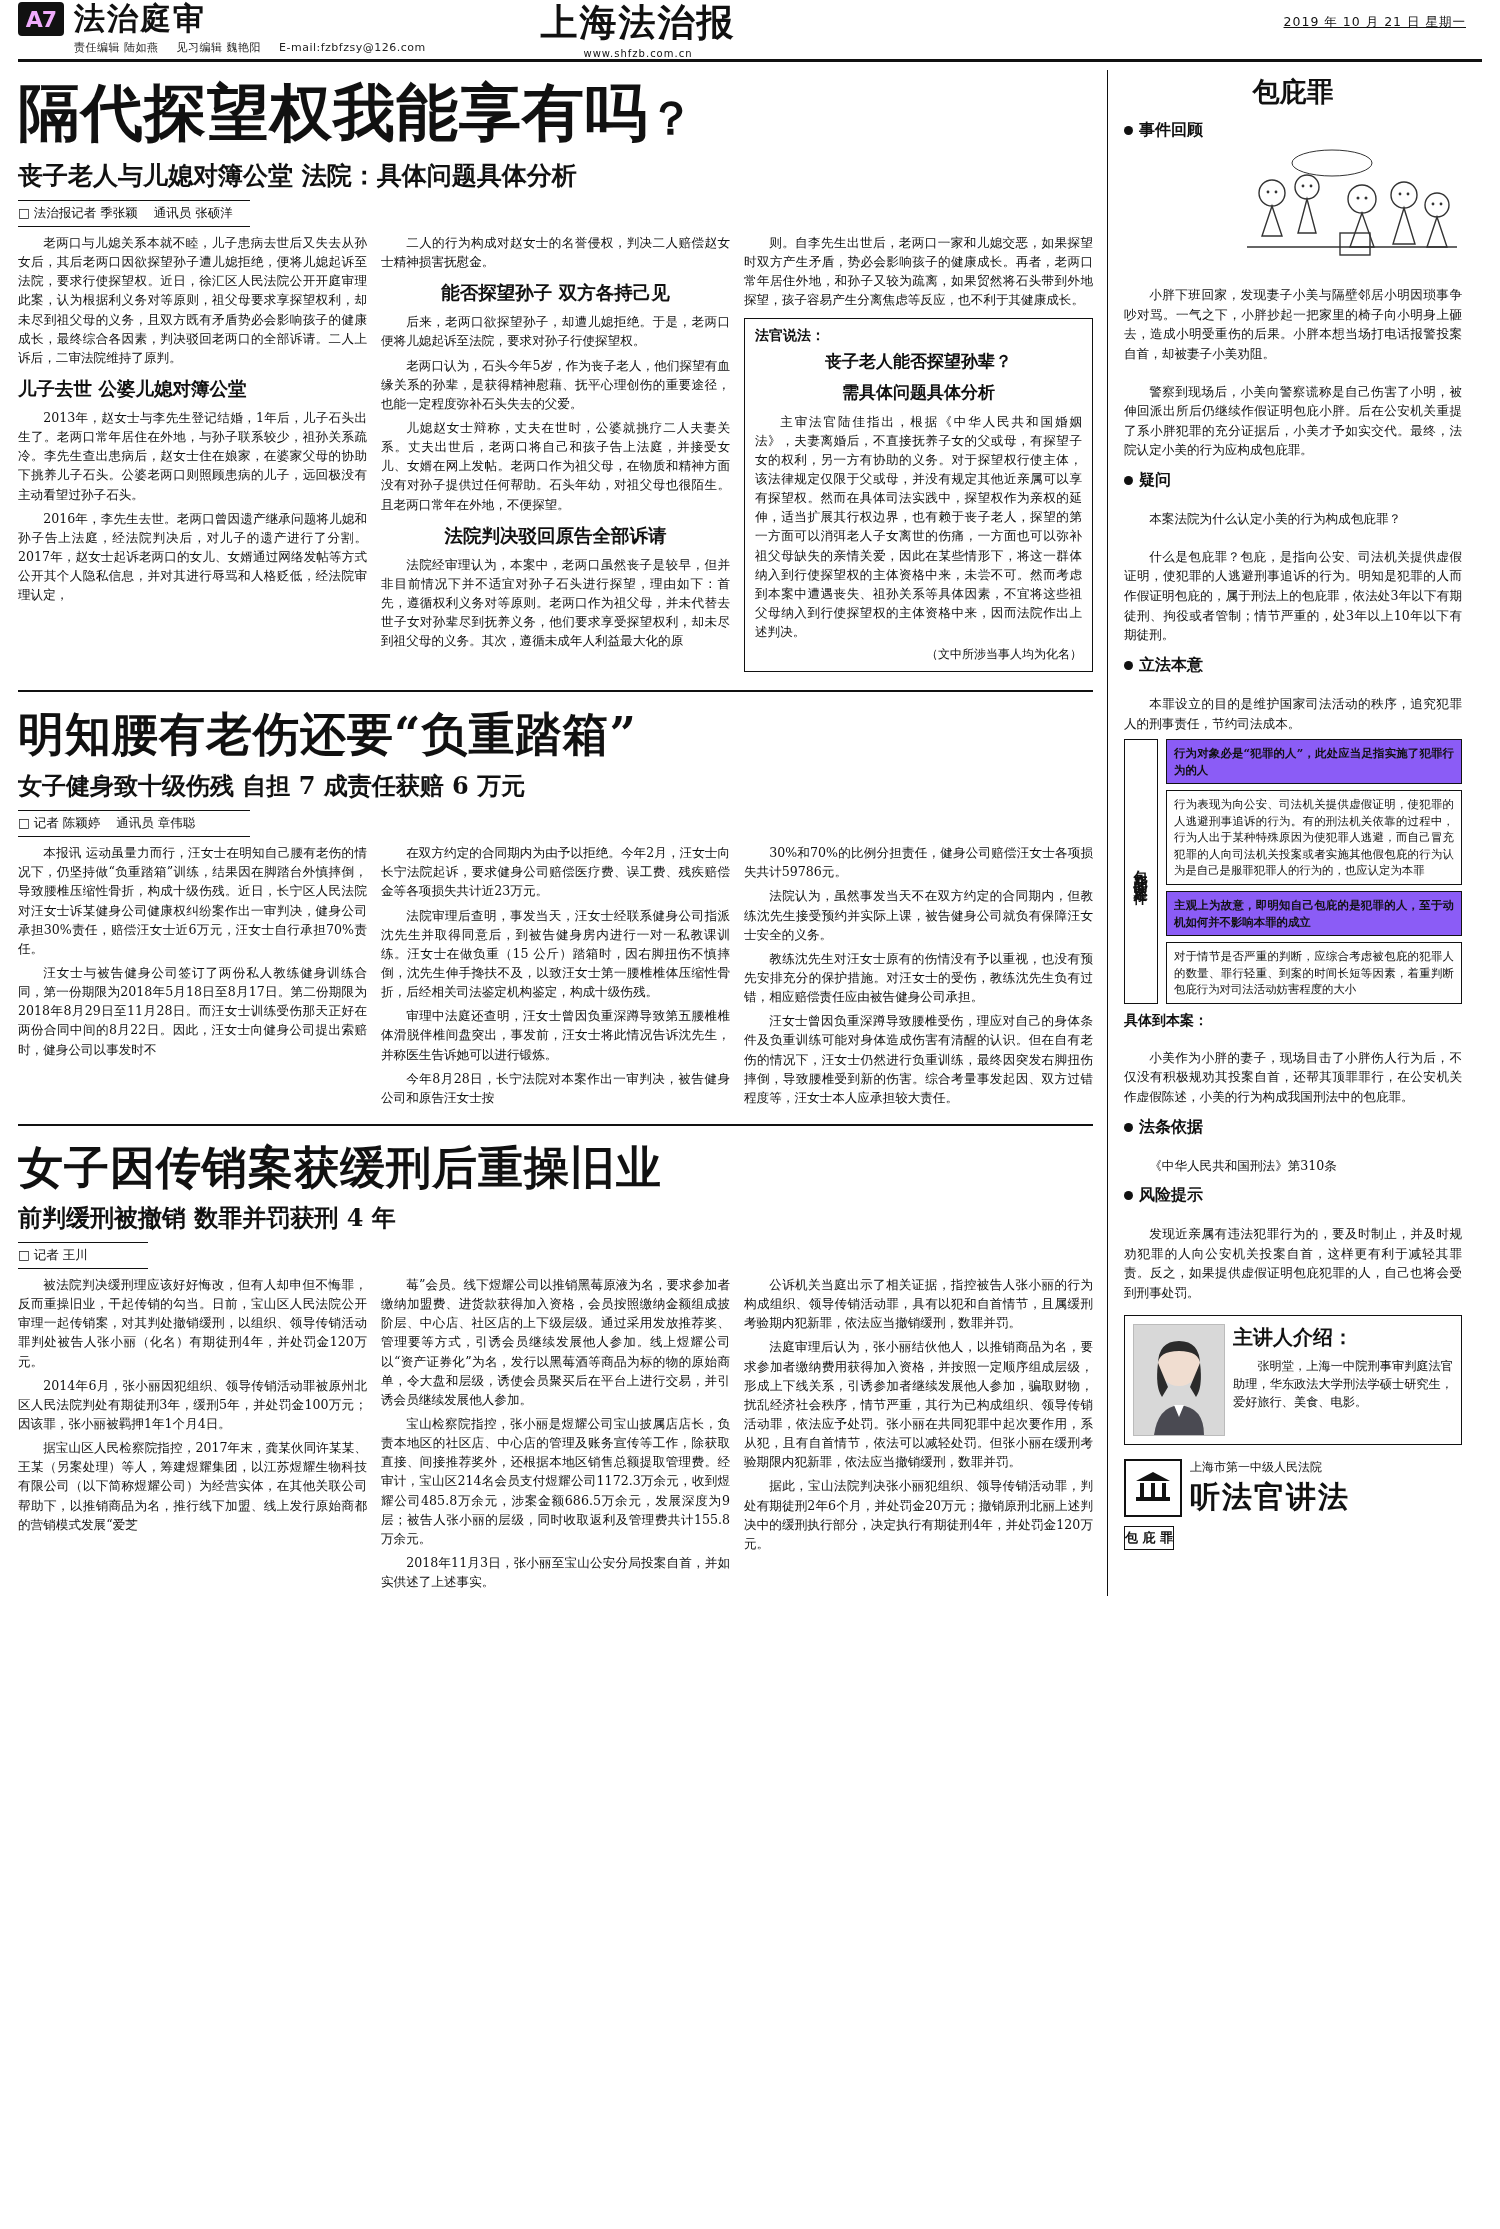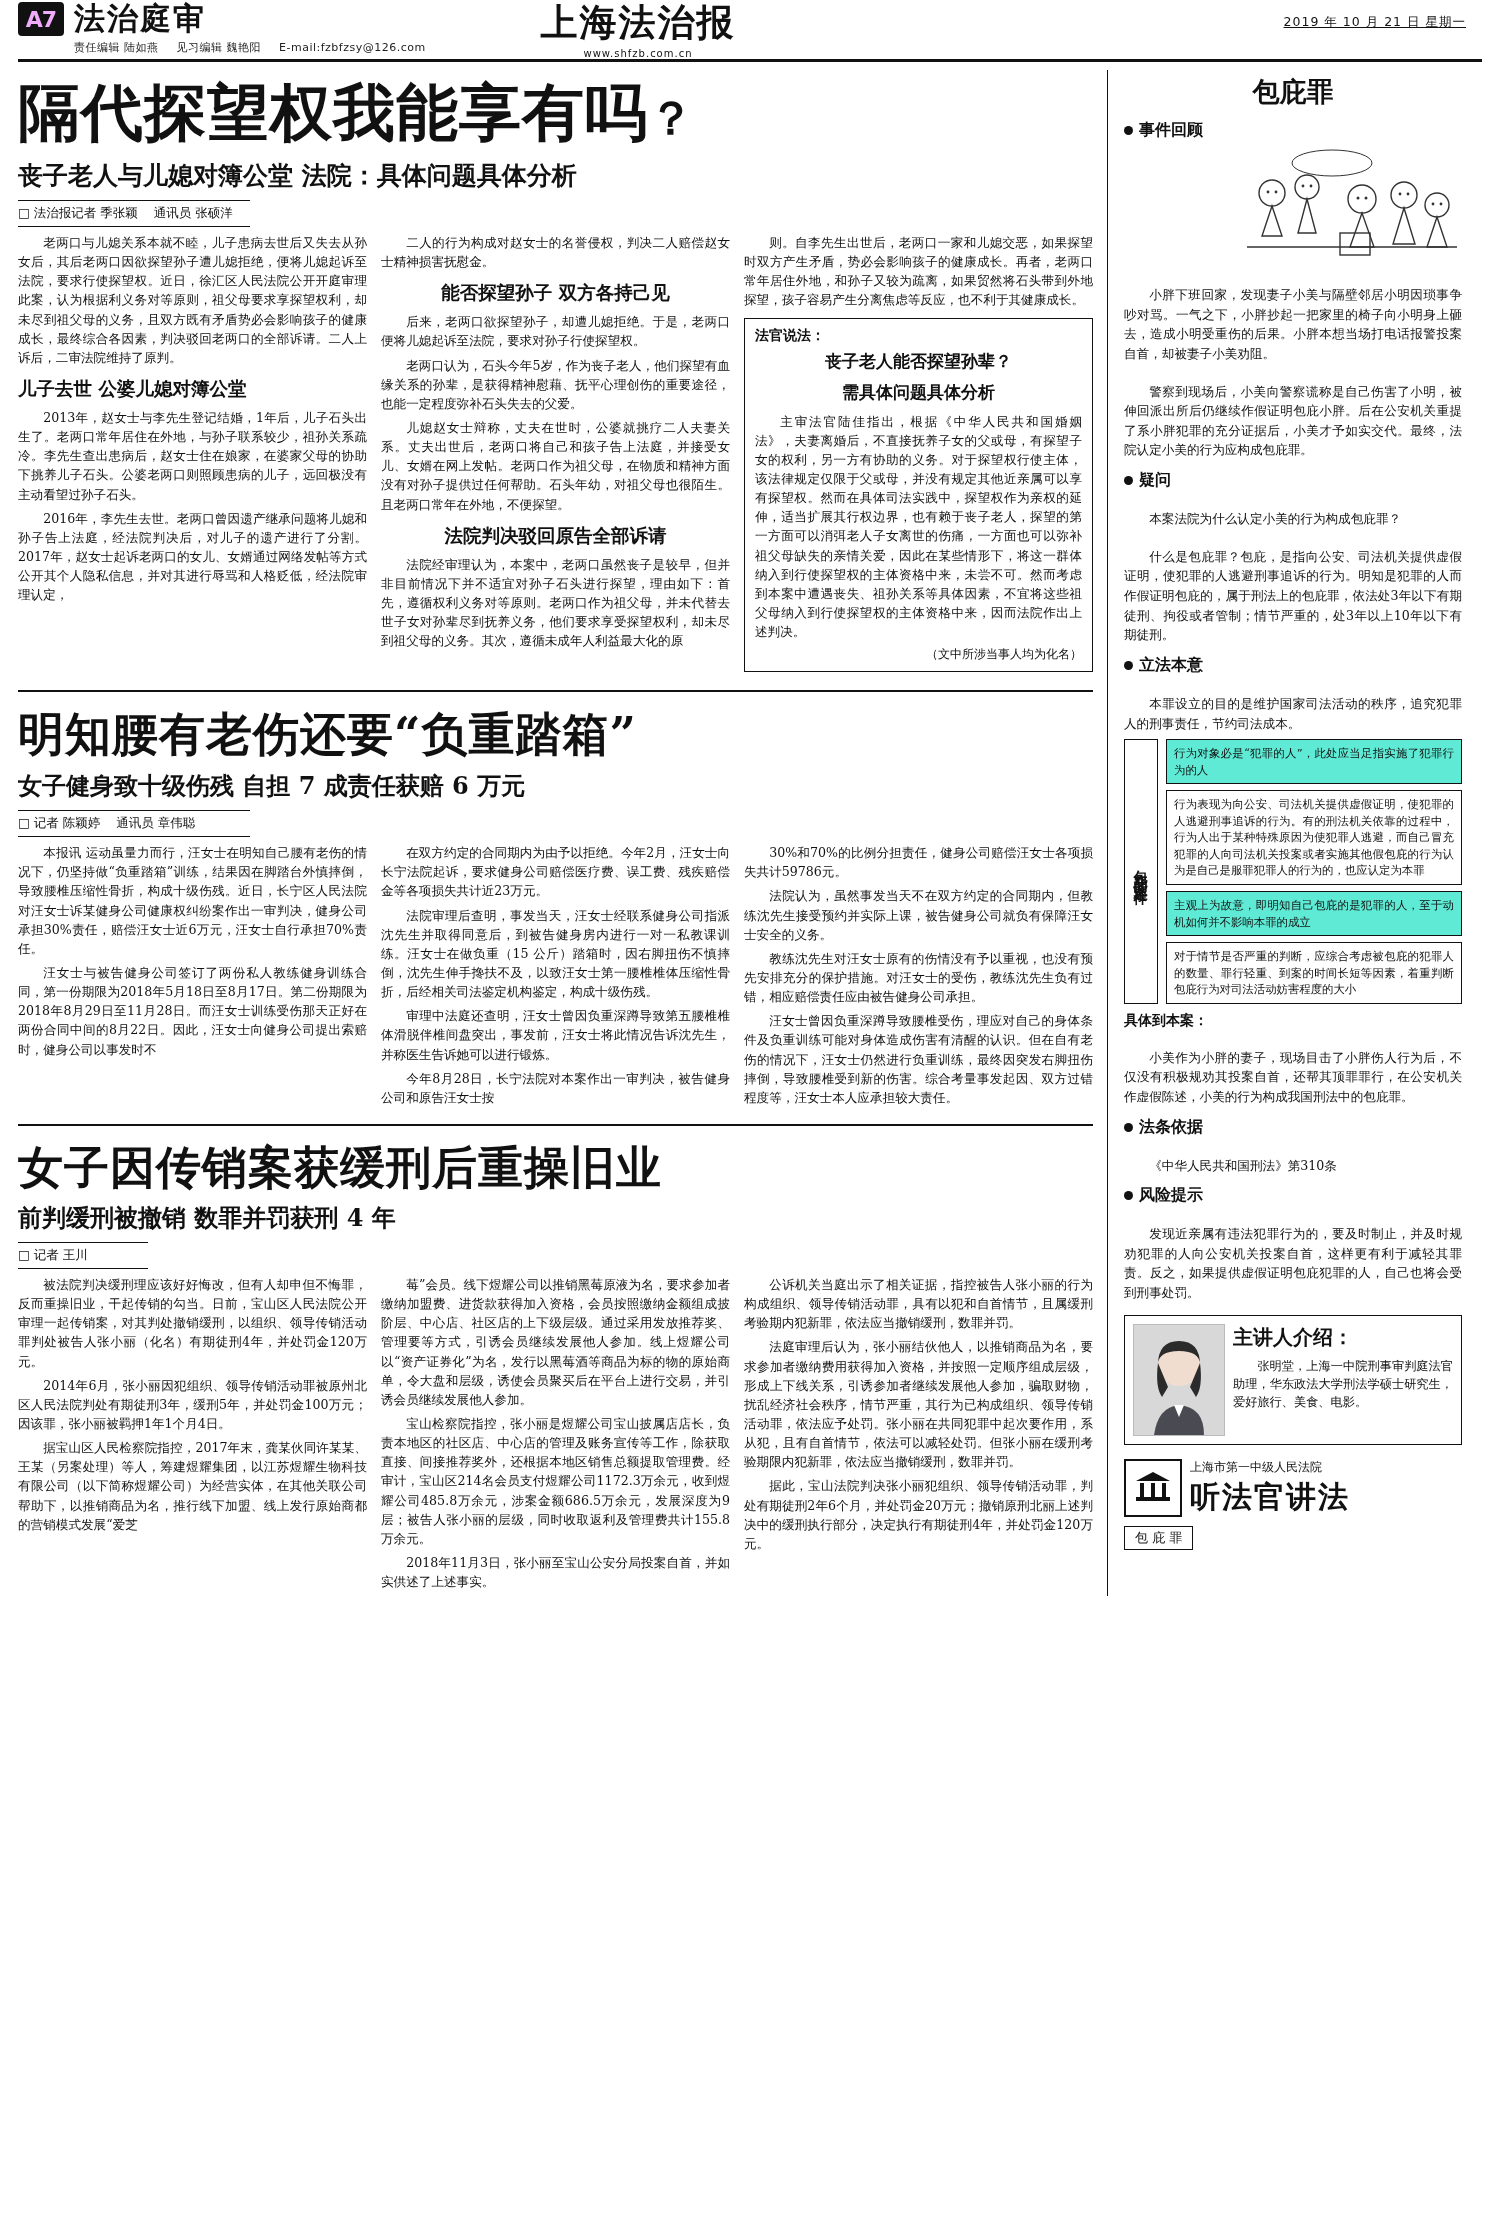--- a/index.html
+++ b/index.html
@@ -79,34 +79,34 @@
 
   
   .cond-wrap { display:flex; gap:8px; align-items:stretch; margin:6px 0 8px; }
   .cond-label {
     width:34px; border:1px solid #111; display:flex; align-items:center; justify-content:center;
     font-size:14px; font-weight:bold; writing-mode:vertical-rl; letter-spacing:3px; padding:6px 0;
     font-family:"DejaVu Serif","Liberation Serif",serif;
   }
   .cond-items { flex:1; display:flex; flex-direction:column; gap:6px; }
   .cond-item { border:1px solid #111; padding:5px 7px; font-size:11.4px; line-height:1.45; text-align:justify; font-family:"DejaVu Serif","Liberation Serif",serif;}
-  .cond-item.sh { background:#5eead4; }
+  .cond-item.sh { background:#8b5cf6;font-weight:bold; }
 
   
   .speaker { border:1px solid #111; margin-top:12px; padding:8px; }
   .speaker-t { font-size:20px; font-weight:bold; margin-bottom:6px; font-family:"DejaVu Serif","Liberation Serif",serif;}
   .speaker-row { display:flex; gap:8px; }
   .portrait { width:92px; height:112px; flex:0 0 auto; background:#dcdcdc; position:relative; overflow:hidden; border:1px solid #bbb;}
   .speaker-row p { font-size:12.2px; line-height:1.5; margin:0; text-indent:2em; text-align:justify; font-family:"DejaVu Serif","Liberation Serif",serif;}
 
   .court-logo { display:flex; align-items:center; gap:8px; margin-top:14px; }
   .court-logo .mark { width:58px; height:58px; border:2px solid #111; display:flex; align-items:center; justify-content:center; flex:0 0 auto;}
   .court-text { font-size:12px; line-height:1.4; }
   .court-text .big { font-size:30px; font-weight:bold; letter-spacing:2px; font-family:"DejaVu Serif","Liberation Serif",serif;}
-  .tag-bottom { margin-top:8px; border:1px solid #111; display:inline-block; padding:2px 10px; font-size:13px; font-weight:normal;}
+  .tag-bottom { margin-top:8px; border:1px solid #111; display:inline-block; padding:2px 0; font-size:13px; font-weight:bold;}
 </style>
 </head>
 <body>
 
 <div class="page">
 
   <div class="masthead">
     <div class="mast-left">
       <div class="page-badge">A7</div>
       <div>

